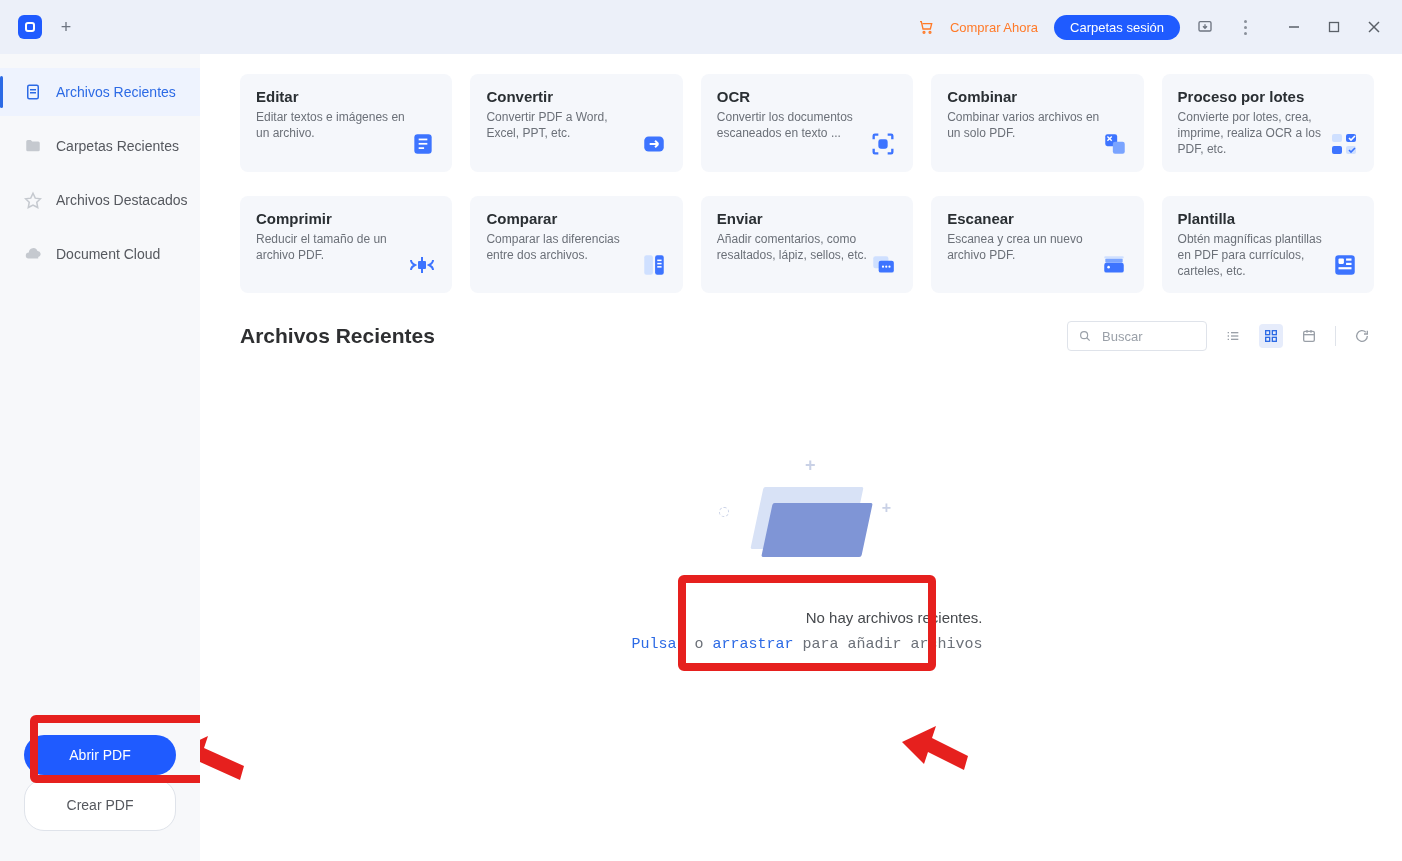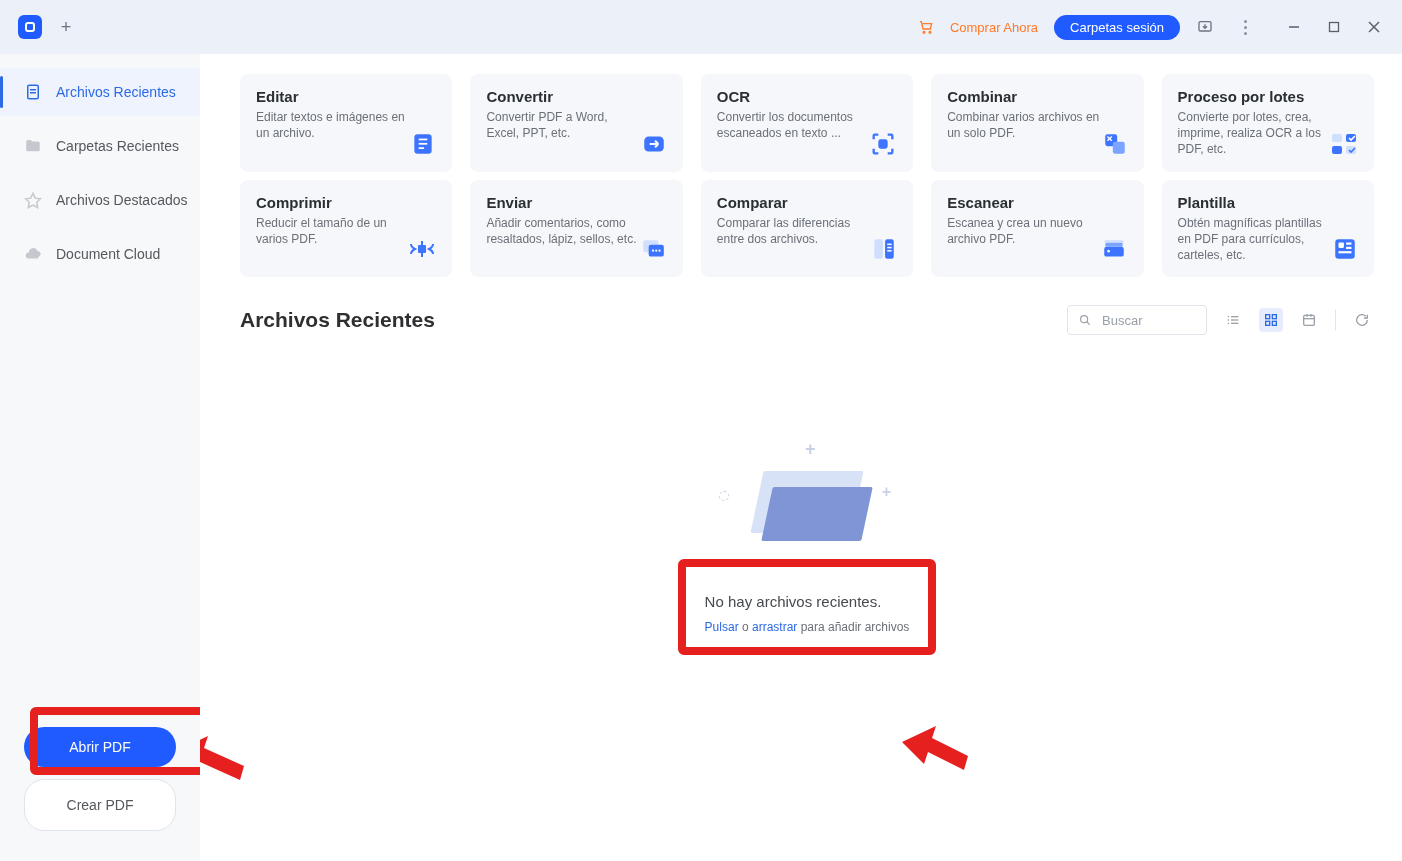--- a/index.html
+++ b/index.html
@@ -45,34 +45,34 @@
   .content { flex:1; background:var(--bg-main); padding:20px 28px 0 40px; overflow:hidden; position:relative; }
 
   
   .side-item { display:flex; align-items:center; gap:14px; height:48px; padding:0 0 0 24px; color:#55585e; font-size:14px; position:relative; }
   .side-item.selected { background:var(--sidebar-sel-bg); color:var(--accent); }
   .side-item.selected::before { content:""; position:absolute; left:0; top:8px; bottom:8px; width:3px; background:var(--accent); border-radius:2px; }
   .side-item.selected .side-ic { color:var(--accent); }
   .side-item + .side-item { margin-top:6px; }
   .side-ic { width:18px; height:18px; color:var(--muted-icon); display:flex; align-items:center; justify-content:center; }
   .sidebar-spacer { flex:1; }
-  .sidebar-buttons { padding:0 24px 30px; display:flex; flex-direction:column; gap:12px; position:relative; }
+  .sidebar-buttons { padding:0 24px 30px; display:flex; flex-direction:column; gap:4px; position:relative; }
   .btn-primary { background:var(--pill-blue); color:#fff; border:none; border-radius:20px; height:40px; font-size:14px; font-weight:500; display:flex; align-items:center; justify-content:center; width:100%; }
   .btn-secondary { background:#fff; border:1px solid var(--border-light); color:#55585e; border-radius:20px; height:52px; font-size:14px; display:flex; align-items:center; justify-content:center; width:100%; }
 
   
   .red-box-1 { position:absolute; left:6px; top:-20px; width:188px; height:68px; border:8px solid var(--highlight-red); border-radius:6px; pointer-events:none; }
 
   
   .section-header { display:flex; align-items:center; justify-content:space-between; margin-bottom:16px; }
   .section-title { font-size:21px; font-weight:700; color:#2e2f31; }
   .dots { display:flex; gap:4px; padding:4px; }
   .dots span { width:4px; height:4px; background:#8a909a; border-radius:50%; }
 
-  .tools-grid { display:grid; grid-template-columns:repeat(5, 1fr); gap:8px 18px; }
+  .tools-grid { display:grid; grid-template-columns:repeat(5, 1fr); gap:24px 18px; }
   .tool-card { background:var(--bg-card); border-radius:8px; padding:14px 16px 14px 16px; display:flex; justify-content:space-between; position:relative; min-height:96px; }
   .tool-text { display:flex; flex-direction:column; gap:4px; max-width:160px; }
   .tool-title { font-size:15px; font-weight:700; }
   .tool-desc { font-size:12px; color:var(--txt-secondary); line-height:1.35; }
   .tool-icon { align-self:flex-end; width:28px; height:28px; display:flex; align-items:center; justify-content:center; color:var(--icon-blue); }
 
   
   .recent-section { margin-top:28px; }
   .recent-header { display:flex; align-items:center; justify-content:space-between; }
   .recent-title { font-size:21px; font-weight:700; color:#2e2f31; }
@@ -87,23 +87,23 @@
 
   
   .empty-state { margin-top:100px; display:flex; flex-direction:column; align-items:center; gap:26px; position:relative; }
   .empty-illus { position:relative; width:180px; height:120px; }
   .box-back { position:absolute; left:40px; top:36px; width:100px; height:62px; background:#d8e2f6; transform:skewX(-12deg); border-radius:2px; }
   .box-front { position:absolute; left:50px; top:52px; width:100px; height:54px; background:#7f95d6; transform:skewX(-12deg); border-radius:2px; }
   .plus1 { position:absolute; left:88px; top:4px; color:#c9d1e6; font-size:18px; font-weight:700; }
   .plus2 { position:absolute; right:6px; top:48px; color:#c9d1e6; font-size:16px; font-weight:700; }
   .circ  { position:absolute; left:2px; top:56px; width:10px; height:10px; border:1.5px dashed #c9d1e6; border-radius:50%; }
 
-  .empty-text { text-align:left; }
+  .empty-text { text-align:right; }
   .empty-title { font-size:15px; color:#46494d; margin-bottom:10px; }
-  .empty-sub { font-size:12px; color:var(--txt-secondary); }
+  .empty-sub { font-size:15px; color:var(--txt-secondary);font-family:Liberation Mono, monospace; }
   .empty-sub a { color:var(--accent); text-decoration:none; }
 
   .red-box-2 { position:absolute; left:50%; transform:translateX(-50%); top:-22px; width:258px; height:96px; border:8px solid var(--highlight-red); border-radius:6px; pointer-events:none; }
   .empty-text-wrap { position:relative; padding:12px 30px 18px; }
 
   
   .arrow { position:absolute; pointer-events:none; }
   .arrow svg { display:block; }
 </style>
 </head>
@@ -278,58 +278,58 @@
               <rect x="2" y="14" width="10" height="8" rx="2" fill="#3d74ff"></rect>
               <rect x="16" y="14" width="10" height="8" rx="2" fill="#cfe0ff"></rect>
               <path d="M19 6l2 2 4-4" stroke="#fff" stroke-width="1.6" fill="none"></path>
               <path d="M19 18l2 2 4-4" stroke="#3d74ff" stroke-width="1.6" fill="none"></path>
             </svg>
           </div>
       </div>
       <div class="tool-card">
         <div class="tool-text">
           <div class="tool-title">Comprimir</div>
-          <div class="tool-desc">Reducir el tamaño de un varios PDF.</div>
+          <div class="tool-desc">Reducir el tamaño de un archivo PDF.</div>
         </div>
         <div class="tool-icon">
             <svg width="28" height="26" viewBox="0 0 28 24" fill="none">
               <path d="M14 4v16" stroke="#3d74ff" stroke-width="2"></path>
               <path d="M3 7c0 3 4 5 4 5s-4 2-4 5" stroke="#3d74ff" stroke-width="2"></path>
               <path d="M25 7c0 3-4 5-4 5s4 2 4 5" stroke="#3d74ff" stroke-width="2"></path>
               <rect x="10" y="8" width="8" height="8" rx="1" fill="#3d74ff"></rect>
+            </svg>
+          </div>
+      </div>
+      <div class="tool-card">
+        <div class="tool-text">
+          <div class="tool-title">Comparar</div>
+          <div class="tool-desc">Comparar las diferencias entre dos archivos.</div>
+        </div>
+        <div class="tool-icon">
+            <svg width="26" height="26" viewBox="0 0 24 24">
+              <rect x="3" y="3" width="8" height="18" rx="2" fill="#cfe0ff"></rect>
+              <rect x="13" y="3" width="8" height="18" rx="2" fill="#3d74ff"></rect>
+              <rect x="15" y="7" width="4" height="1.4" fill="#fff"></rect>
+              <rect x="15" y="10" width="4" height="1.4" fill="#fff"></rect>
+              <rect x="15" y="13" width="4" height="1.4" fill="#fff"></rect>
             </svg>
           </div>
       </div>
       <div class="tool-card">
         <div class="tool-text">
           <div class="tool-title">Enviar</div>
           <div class="tool-desc">Añadir comentarios, como resaltados, lápiz, sellos, etc.</div>
         </div>
         <div class="tool-icon">
             <svg width="28" height="26" viewBox="0 0 24 24">
               <rect x="3" y="4" width="14" height="11" rx="2" fill="#cfe0ff"></rect>
               <rect x="8" y="8" width="14" height="11" rx="2" fill="#3d74ff"></rect>
               <circle cx="12" cy="13.5" r="1" fill="#fff"></circle>
               <circle cx="15" cy="13.5" r="1" fill="#fff"></circle>
               <circle cx="18" cy="13.5" r="1" fill="#fff"></circle>
-            </svg>
-          </div>
-      </div>
-      <div class="tool-card">
-        <div class="tool-text">
-          <div class="tool-title">Comparar</div>
-          <div class="tool-desc">Comparar las diferencias entre dos archivos.</div>
-        </div>
-        <div class="tool-icon">
-            <svg width="26" height="26" viewBox="0 0 24 24">
-              <rect x="3" y="3" width="8" height="18" rx="2" fill="#cfe0ff"></rect>
-              <rect x="13" y="3" width="8" height="18" rx="2" fill="#3d74ff"></rect>
-              <rect x="15" y="7" width="4" height="1.4" fill="#fff"></rect>
-              <rect x="15" y="10" width="4" height="1.4" fill="#fff"></rect>
-              <rect x="15" y="13" width="4" height="1.4" fill="#fff"></rect>
             </svg>
           </div>
       </div>
       <div class="tool-card">
         <div class="tool-text">
           <div class="tool-title">Escanear</div>
           <div class="tool-desc">Escanea y crea un nuevo archivo PDF.</div>
         </div>
         <div class="tool-icon">
             <svg width="28" height="26" viewBox="0 0 24 24">

